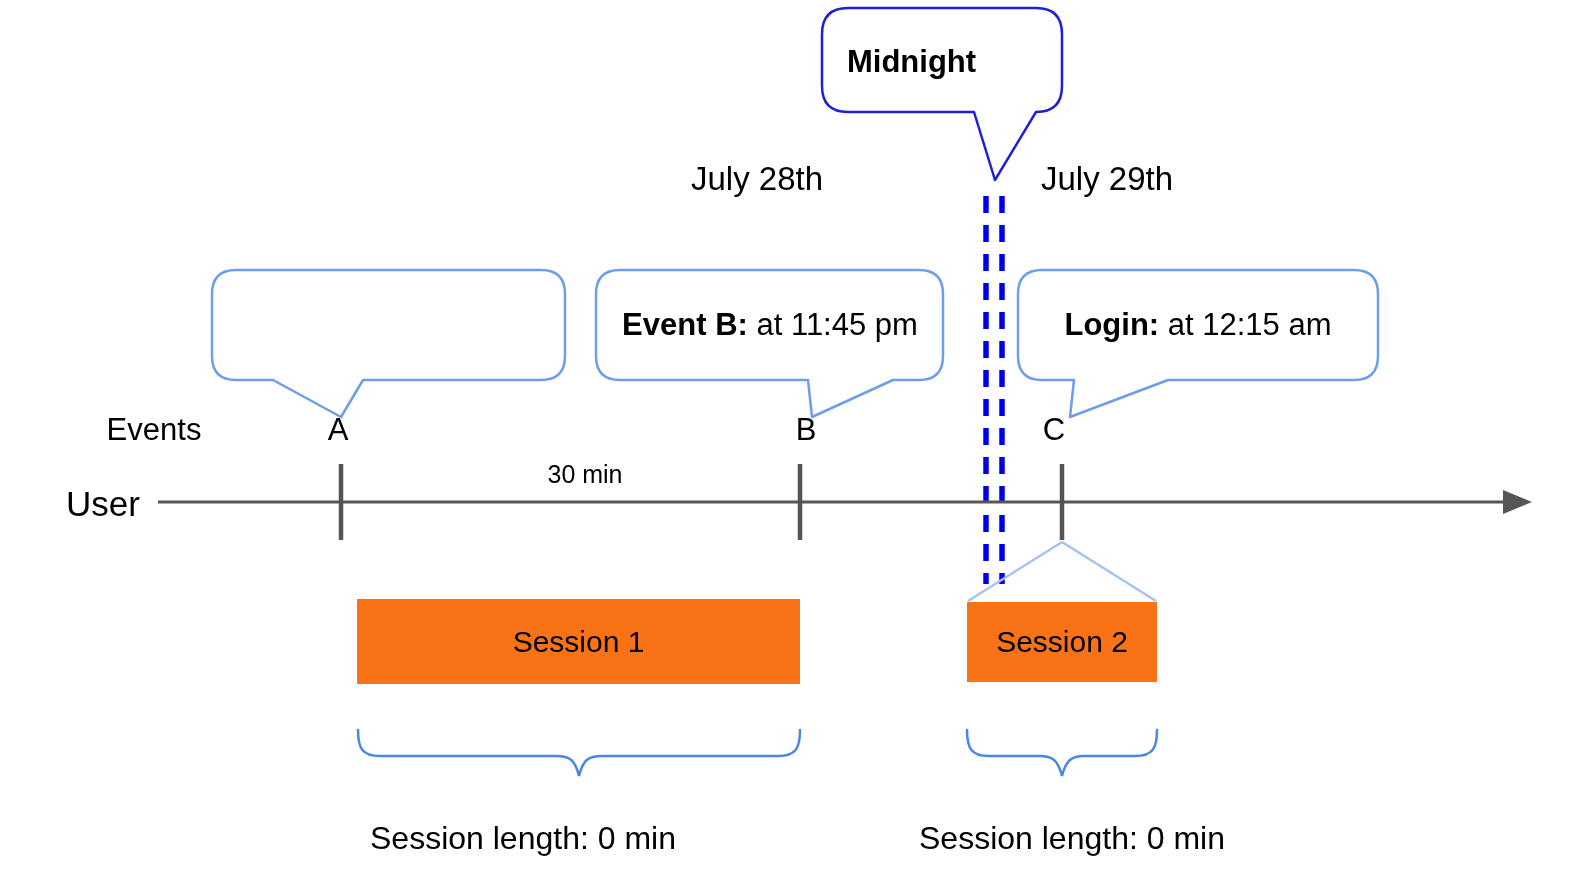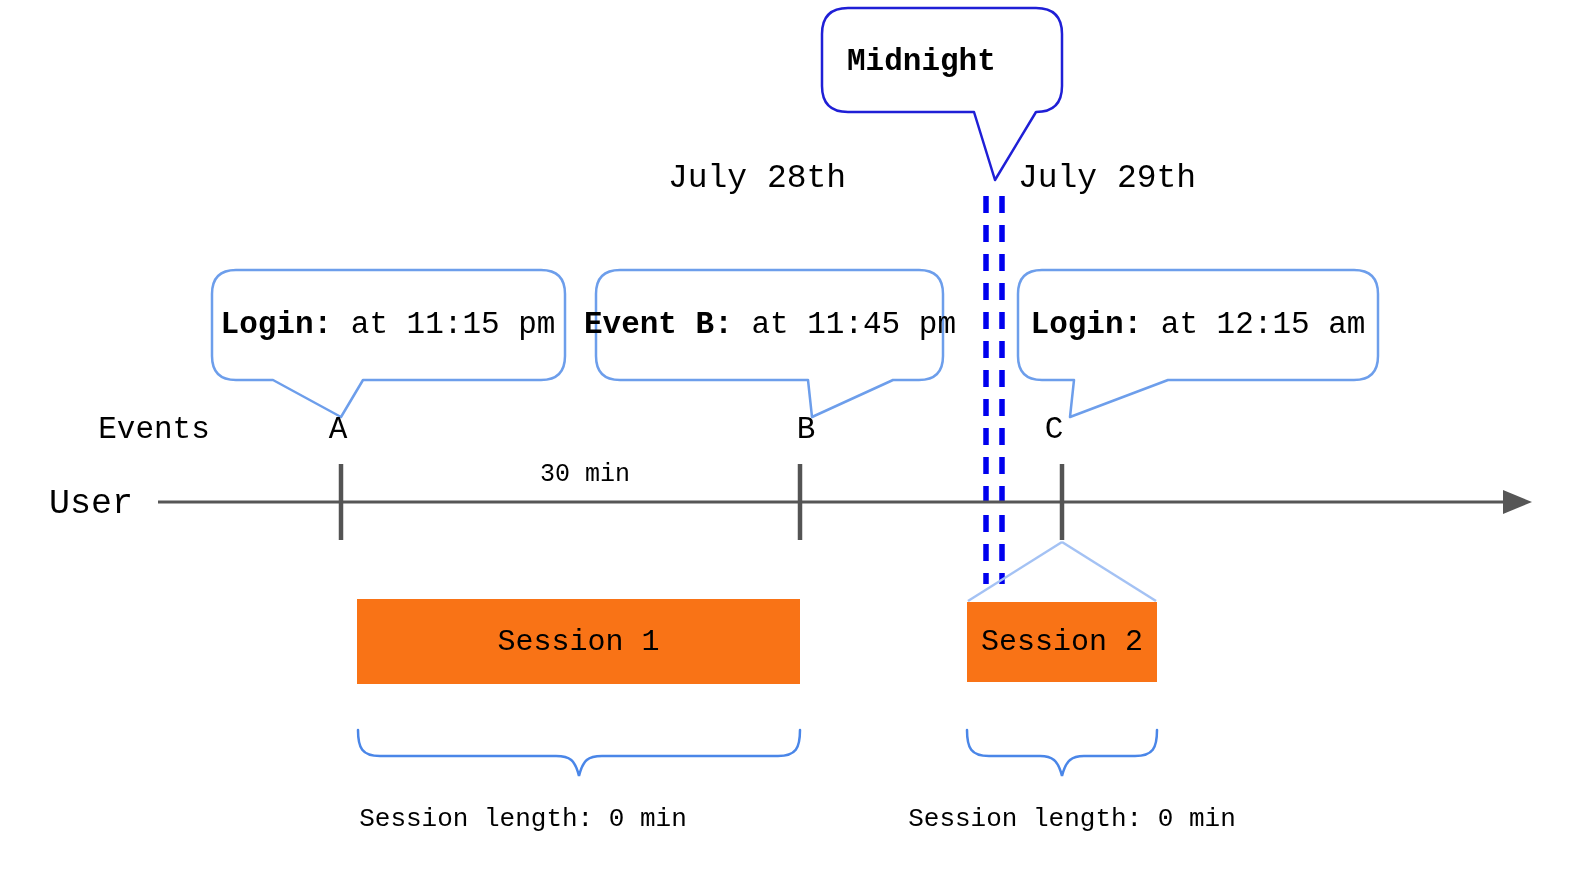--- a/index.html
+++ b/index.html
@@ -1,20 +1,20 @@
 <!DOCTYPE html>
 <html><head>
 <meta charset="utf-8">
 <style>
   html,body { margin:0; padding:0; background:#fff; }
   #canvas {
     position:relative;
     width:1596px; height:870px;
     background:#ffffff;
-    font-family:Liberation Mono, monospace;
+    font-family:Liberation Sans, sans-serif;
     color:#000;
     overflow:hidden;
   }
   #shapes { position:absolute; left:0; top:0; width:1596px; height:870px; }
   .label {
     position:absolute;
     transform:translate(-50%,-50%);
     white-space:nowrap;
     line-height:1.1;
   }
@@ -32,21 +32,21 @@
     white-space:nowrap;
   }
   .session-box {
     position:absolute;
     background:#f97316;
     display:flex; align-items:center; justify-content:center;
     font-size:30px;
   }
   #session1-box { left:357px; top:599px; width:443px; height:85px; }
   #session2-box { left:967px; top:602px; width:190px; height:80px; }
-  .length-label { font-size:26px; }
+  .length-label { font-size:32px;margin-top:20px; }
 </style>
 </head>
 <body>
 
 <div id="canvas">
 
   <svg id="shapes" viewBox="0 0 1596 870" xmlns="http://www.w3.org/2000/svg">
 
     <line x1="986" y1="196" x2="986" y2="584" stroke="#0000ee" stroke-width="5.5" stroke-dasharray="17 12"></line>
     <line x1="1002" y1="196" x2="1002" y2="584" stroke="#0000ee" stroke-width="5.5" stroke-dasharray="17 12"></line>
@@ -71,40 +71,36 @@
 
     <path d="M 358,730 C 358,748 362,756 380,756 L 556,756 C 570,756 575,760 579,776 C 583,760 588,756 602,756 L 778,756 C 796,756 800,748 800,730" fill="none" stroke="#4a86e8" stroke-width="2.5" stroke-linecap="round"></path>
     <path d="M 967,730 C 967,748 971,756 989,756 L 1040,756 C 1052,756 1058,760 1062,776 C 1066,760 1072,756 1084,756 L 1135,756 C 1153,756 1157,748 1157,730" fill="none" stroke="#4a86e8" stroke-width="2.5" stroke-linecap="round"></path>
   </svg>
 
   <div class="midnight-text">Midnight</div>
 
   <div class="label date-label" style="left:757px; top:179px;">July 28th</div>
   <div class="label date-label" style="left:1107px; top:179px;">July 29th</div>
 
-  <div class="label bubble-text" style="left:388px; top:325px;">
-    <b>Login:</b> 
-    <span>at 11:15 pm</span>
-  </div>
   <div class="label bubble-text" style="left:770px; top:325px;">
     <b>Event B:</b> 
     <span>at 11:45 pm</span>
   </div>
   <div class="label bubble-text" style="left:1198px; top:325px;">
     <b>Login:</b> 
     <span>at 12:15 am</span>
   </div>
 
   <div class="label axis-label" style="left:154px; top:430px;">Events</div>
   <div class="label tick-label" style="left:338px; top:430px;">A</div>
   <div class="label tick-label" style="left:806px; top:430px;">B</div>
   <div class="label tick-label" style="left:1054px; top:430px;">C</div>
 
   <div class="label interval-label" style="left:585px; top:466px;margin-top:9px;">30 min</div>
-  <div class="label user-label" style="left:91px; top:504px;">User</div>
+  <div class="label user-label" style="left:103px; top:504px;">User</div>
 
   <div id="session1-box" class="session-box">
     <span>Session 1</span>
   </div>
   <div id="session2-box" class="session-box">
     <span>Session 2</span>
   </div>
 
   <div class="label length-label" style="left:523px; top:819px;">Session length: 0 min</div>
   <div class="label length-label" style="left:1072px; top:819px;">Session length: 0 min</div>

